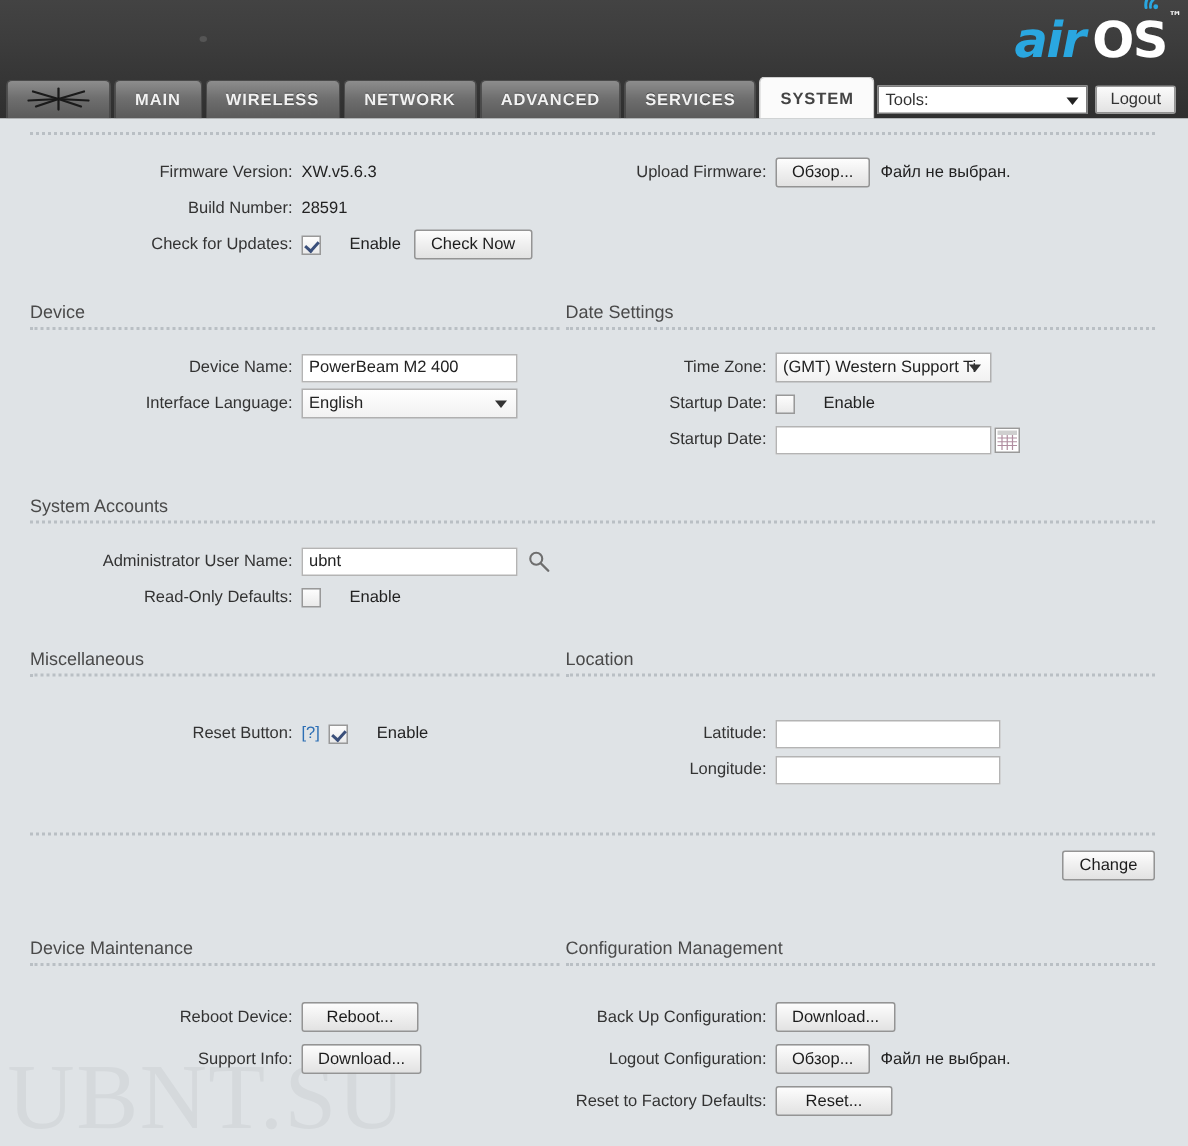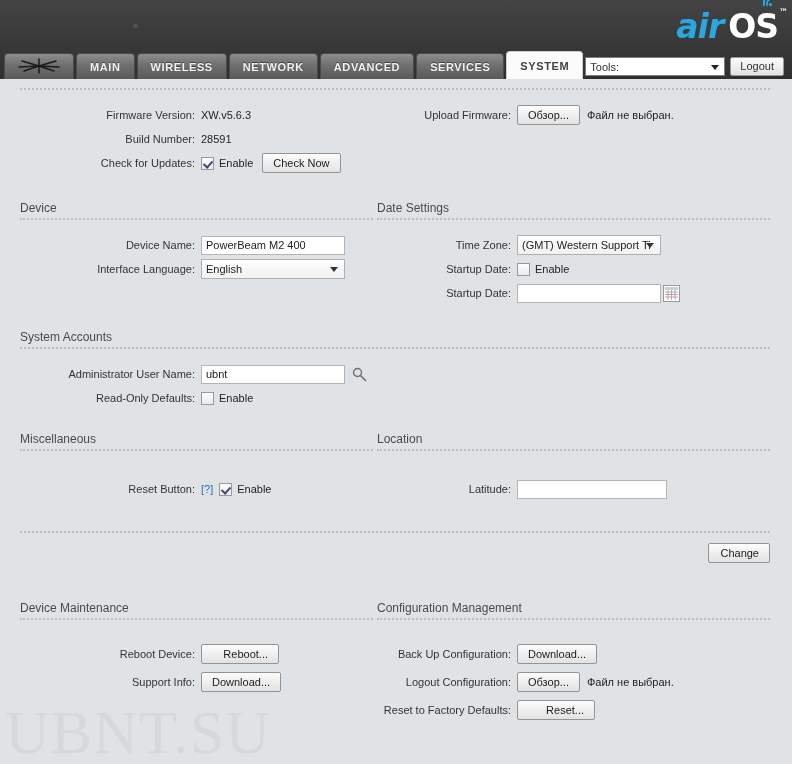--- a/index.html
+++ b/index.html
@@ -292,36 +292,36 @@
   }
   .cbx.checked::after {
     content: "";
     position: absolute;
     left: 3px; top: 1px;
     width: 4px; height: 7px;
     border: solid #3a4f7a;
     border-width: 0 2px 2px 0;
     transform: rotate(42deg);
   }
-  .cbx-lbl { margin-left: 5px; font-size: 11px; color: #222; }
+  .cbx-lbl { margin-left: 19px; font-size: 11px; color: #222; }
 
   .btn {
     display: inline-block;
     height: 20px;
     line-height: 18px;
     padding: 0 10px;
     font-family: "Liberation Sans", sans-serif;
     font-size: 11px;
     color: #1c1c1c;
     background: linear-gradient(to bottom, #fdfdfd 0%, #efefef 50%, #e2e2e2 100%);
     border: 1px solid #949494;
     border-radius: 2px;
     box-sizing: border-box;
     cursor: pointer;
-    text-align: right;
+    text-align: center;
     white-space: nowrap;
   }
   .btn-browse { min-width: 62px; font-size: 11px; }
   .btn-wide   { min-width: 74px; }
   .btn-change { min-width: 62px; }
   .nofile { margin-left: 7px; font-size: 11px; color: #222; }
 
   .help-link { color: #2d6fb5; text-decoration: none; font-size: 11px; cursor: pointer; }
 
   .magnifier { margin-left: 7px; width: 15px; height: 15px; display:inline-block; vertical-align: middle; cursor: pointer;}
@@ -529,20 +529,24 @@
           <span class="help-link">[?]</span>
           <span class="cbx checked" style="margin-left:6px"></span>
           <span class="cbx-lbl">Enable</span>
         </div>
       </div>
       <div class="col col-right rows" style="padding-top:26px">
         <div class="row">
           <div class="lbl l-right">Latitude:</div>
           <input class="tf tf-geo" type="text" value="" style="">
         </div>
+        <div class="row">
+          <div class="lbl l-right">Longitude:</div>
+          <input class="tf tf-geo" type="text" value="" style="">
+        </div>
       </div>
     </div>
 
     <div style="padding-top:30px">
       <div class="change-rule"></div>
       <div class="change-area">
         <span class="btn btn-change">Change</span>
       </div>
     </div>
 

